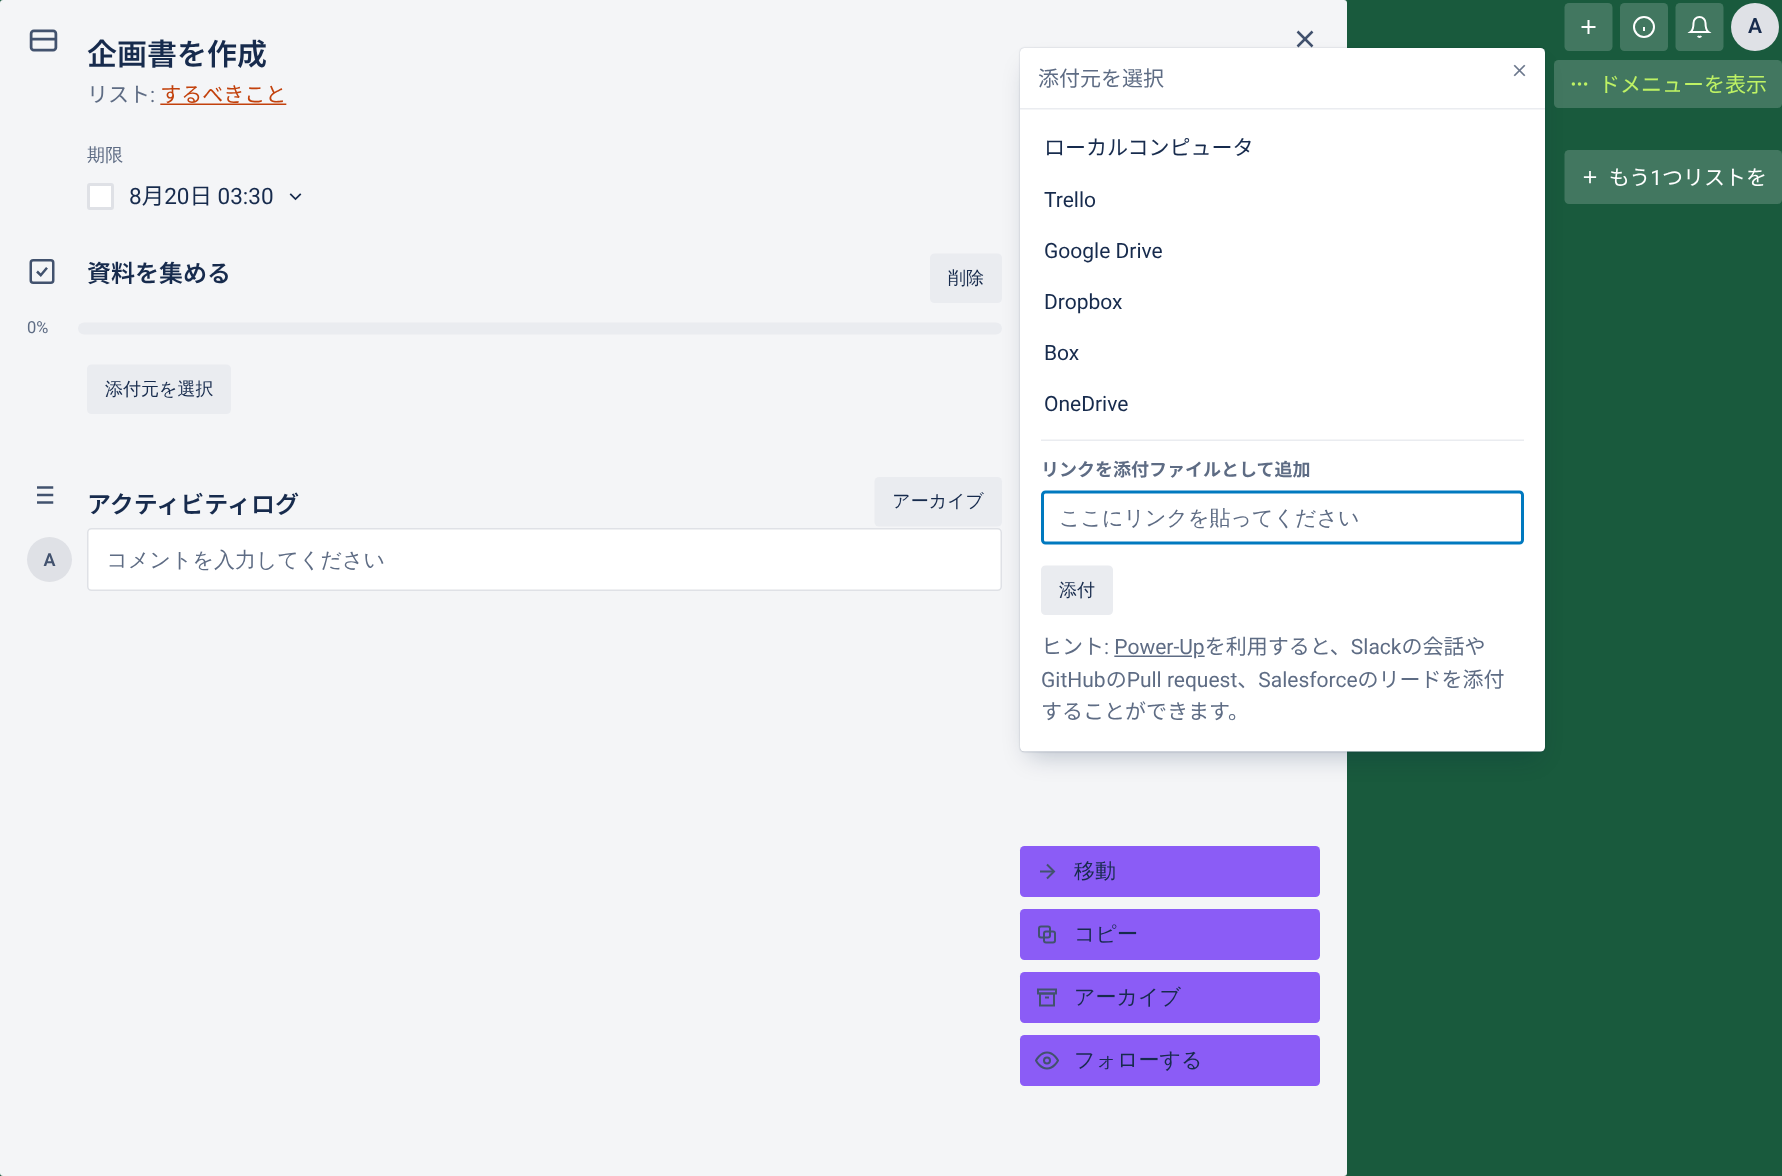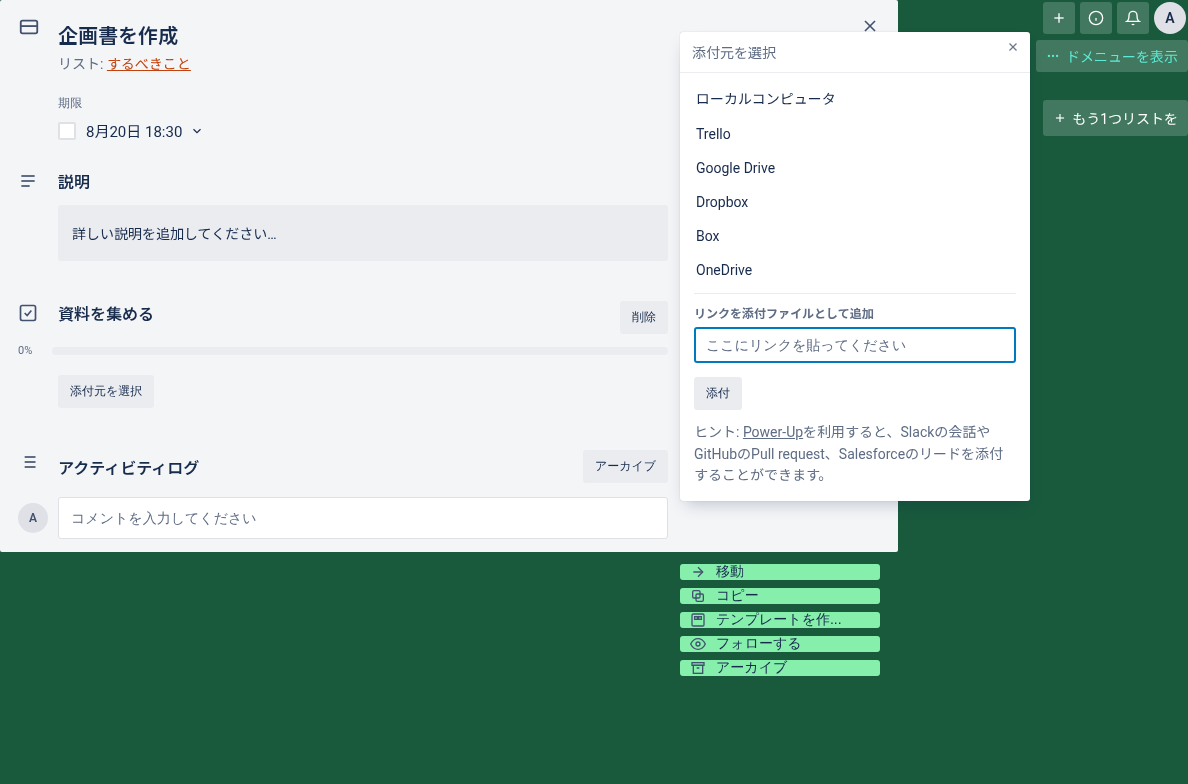--- a/index.html
+++ b/index.html
@@ -53,21 +53,21 @@
     left: 905px;
     color: #fff;
   }
   .board-menu-btn {
     position: absolute;
     top: 0;
     right: 0;
     padding: 6px 10px;
     background: rgba(255,255,255,0.18);
     border-radius: 3px;
-    color: #5eead4;
+    color: #bef264;
     font-size: 14px;
     display: flex;
     align-items: center;
     gap: 6px;
     white-space: nowrap;
   }
   .add-list-btn {
     position: absolute;
     top: 60px;
     right: 0;
@@ -82,21 +82,21 @@
     white-space: nowrap;
     justify-content: center;
   }
 
   
   .card-modal {
     position: absolute;
     top: 0;
     left: 0;
     width: 898px;
-    height: 552px;
+    height: 784px;
     background: #f4f5f7;
     border-radius: 2px;
     display: flex;
     flex-direction: row;
     padding: 14px 18px 20px 18px;
   }
 
   .card-close {
     position: absolute;
     top: 10px;
@@ -229,21 +229,21 @@
     height: 8px;
     background: #eaecf0;
     border-radius: 4px;
   }
   .add-item-btn-wrap { margin-bottom: 42px; margin-left: 0; }
 
   .activity-header {
     display: flex;
     align-items: center;
     justify-content: space-between;
-    margin-bottom: 14px;
+    margin-bottom: 1px;
   }
 
   .comment-row {
     display: flex;
     align-items: center;
     gap: 10px;
   }
   .avatar-bubble {
     width: 30px;
     height: 30px;
@@ -264,21 +264,21 @@
     background: #fff;
     border-radius: 3px;
     padding: 12px 12px;
     font-size: 14px;
     color: #172b4d;
   }
   .comment-input::placeholder { color: #5e6c84; }
 
   
   .action-btn {
-    background: #86efac;
+    background: #8b5cf6;
     border: none;
     border-radius: 3px;
     padding: 8px 10px;
     font-size: 14px;
     color: #172b4d;
     display: flex;
     align-items: center;
     gap: 10px;
     cursor: pointer;
     text-align: left;
@@ -428,44 +428,31 @@
         <div class="card-title">企画書を作成</div>
         <div class="list-info">
           <span>リスト:</span>
           <span class="underline">するべきこと</span>
         </div>
 
         <div class="meta-label">期限</div>
         <div class="due-row">
           <div class="due-checkbox"></div>
           <div class="due-text">
-            <span>8月20日 18:30</span>
+            <span>8月20日 03:30</span>
             <span class="chev-down">
               <svg viewBox="0 0 24 24" fill="none" stroke="currentColor" stroke-width="2">
                   <polyline points="6 9 12 15 18 9"></polyline>
                 </svg>
             </span>
           </div>
         </div>
       </div>
     </div>
 
-    <div class="row">
-      <div class="icon-slot">
-        <svg width="20" height="20" viewBox="0 0 24 24" fill="none" stroke="currentColor" stroke-width="2">
-            <line x1="4" y1="6" x2="20" y2="6"></line>
-            <line x1="4" y1="12" x2="20" y2="12"></line>
-            <line x1="4" y1="18" x2="14" y2="18"></line>
-          </svg>
-      </div>
-      <div class="content">
-        <div class="section-heading">説明</div>
-        <div class="desc-box">詳しい説明を追加してください…</div>
-      </div>
-    </div>
 
     <div class="row">
       <div class="icon-slot">
         <svg width="20" height="20" viewBox="0 0 24 24" fill="none" stroke="currentColor" stroke-width="2">
             <rect x="3" y="3" width="18" height="18" rx="2"></rect>
             <polyline points="8 12 11 15 16 9"></polyline>
           </svg>
       </div>
       <div class="content">
         <div class="checklist-header">
@@ -521,45 +508,35 @@
         <svg width="16" height="16" viewBox="0 0 24 24" fill="none" stroke="currentColor" stroke-width="2">
             <rect x="9" y="9" width="11" height="11" rx="2"></rect>
             <rect x="4" y="4" width="11" height="11" rx="2"></rect>
           </svg>
       </span>
       <span>コピー</span>
     </button>
     <button class="action-btn">
       <span class="ic">
         <svg width="16" height="16" viewBox="0 0 24 24" fill="none" stroke="currentColor" stroke-width="2">
-            <rect x="3" y="3" width="18" height="18" rx="2"></rect>
-            <rect x="7" y="7" width="4" height="4"></rect>
-            <rect x="13" y="7" width="4" height="4"></rect>
+            <rect x="3" y="4" width="18" height="4"></rect>
+            <rect x="5" y="8" width="14" height="12"></rect>
+            <line x1="10" y1="12" x2="14" y2="12"></line>
           </svg>
       </span>
-      <span>テンプレートを作...</span>
+      <span>アーカイブ</span>
     </button>
     <button class="action-btn">
       <span class="ic">
         <svg width="16" height="16" viewBox="0 0 24 24" fill="none" stroke="currentColor" stroke-width="2">
             <path d="M1 12s4-8 11-8 11 8 11 8-4 8-11 8-11-8-11-8z"></path>
             <circle cx="12" cy="12" r="3"></circle>
           </svg>
       </span>
       <span>フォローする</span>
-    </button>
-    <button class="action-btn">
-      <span class="ic">
-        <svg width="16" height="16" viewBox="0 0 24 24" fill="none" stroke="currentColor" stroke-width="2">
-            <rect x="3" y="4" width="18" height="4"></rect>
-            <rect x="5" y="8" width="14" height="12"></rect>
-            <line x1="10" y1="12" x2="14" y2="12"></line>
-          </svg>
-      </span>
-      <span>アーカイブ</span>
     </button>
   </div>
 </div>
 
 <div class="popover">
   <div class="popover-header">
     <span>添付元を選択</span>
     <span class="popover-close">
       <svg width="14" height="14" viewBox="0 0 24 24" fill="none" stroke="currentColor" stroke-width="2">
           <line x1="18" y1="6" x2="6" y2="18"></line>

